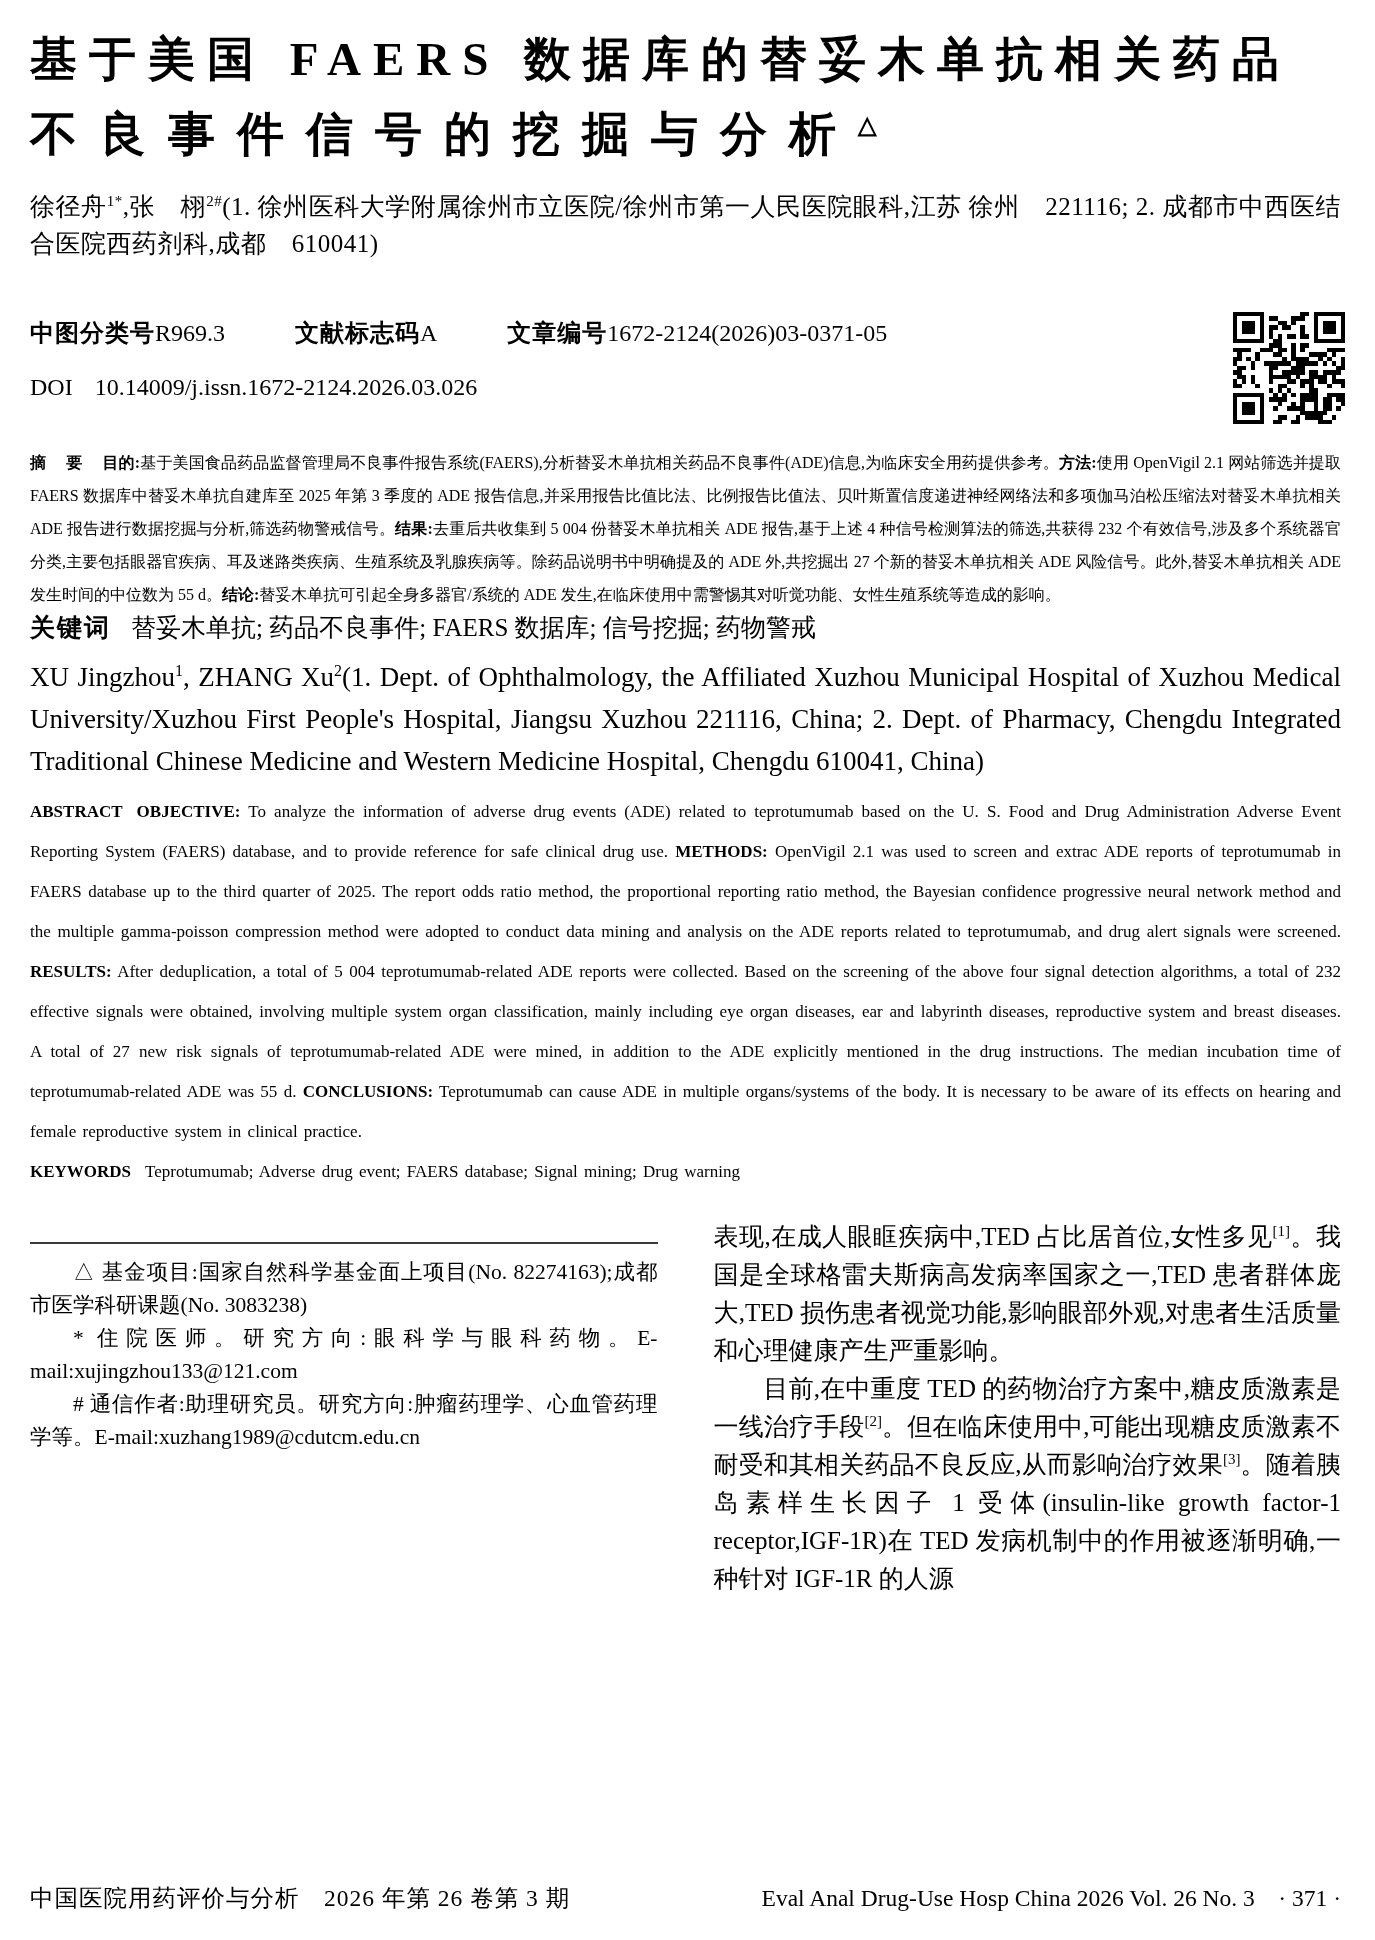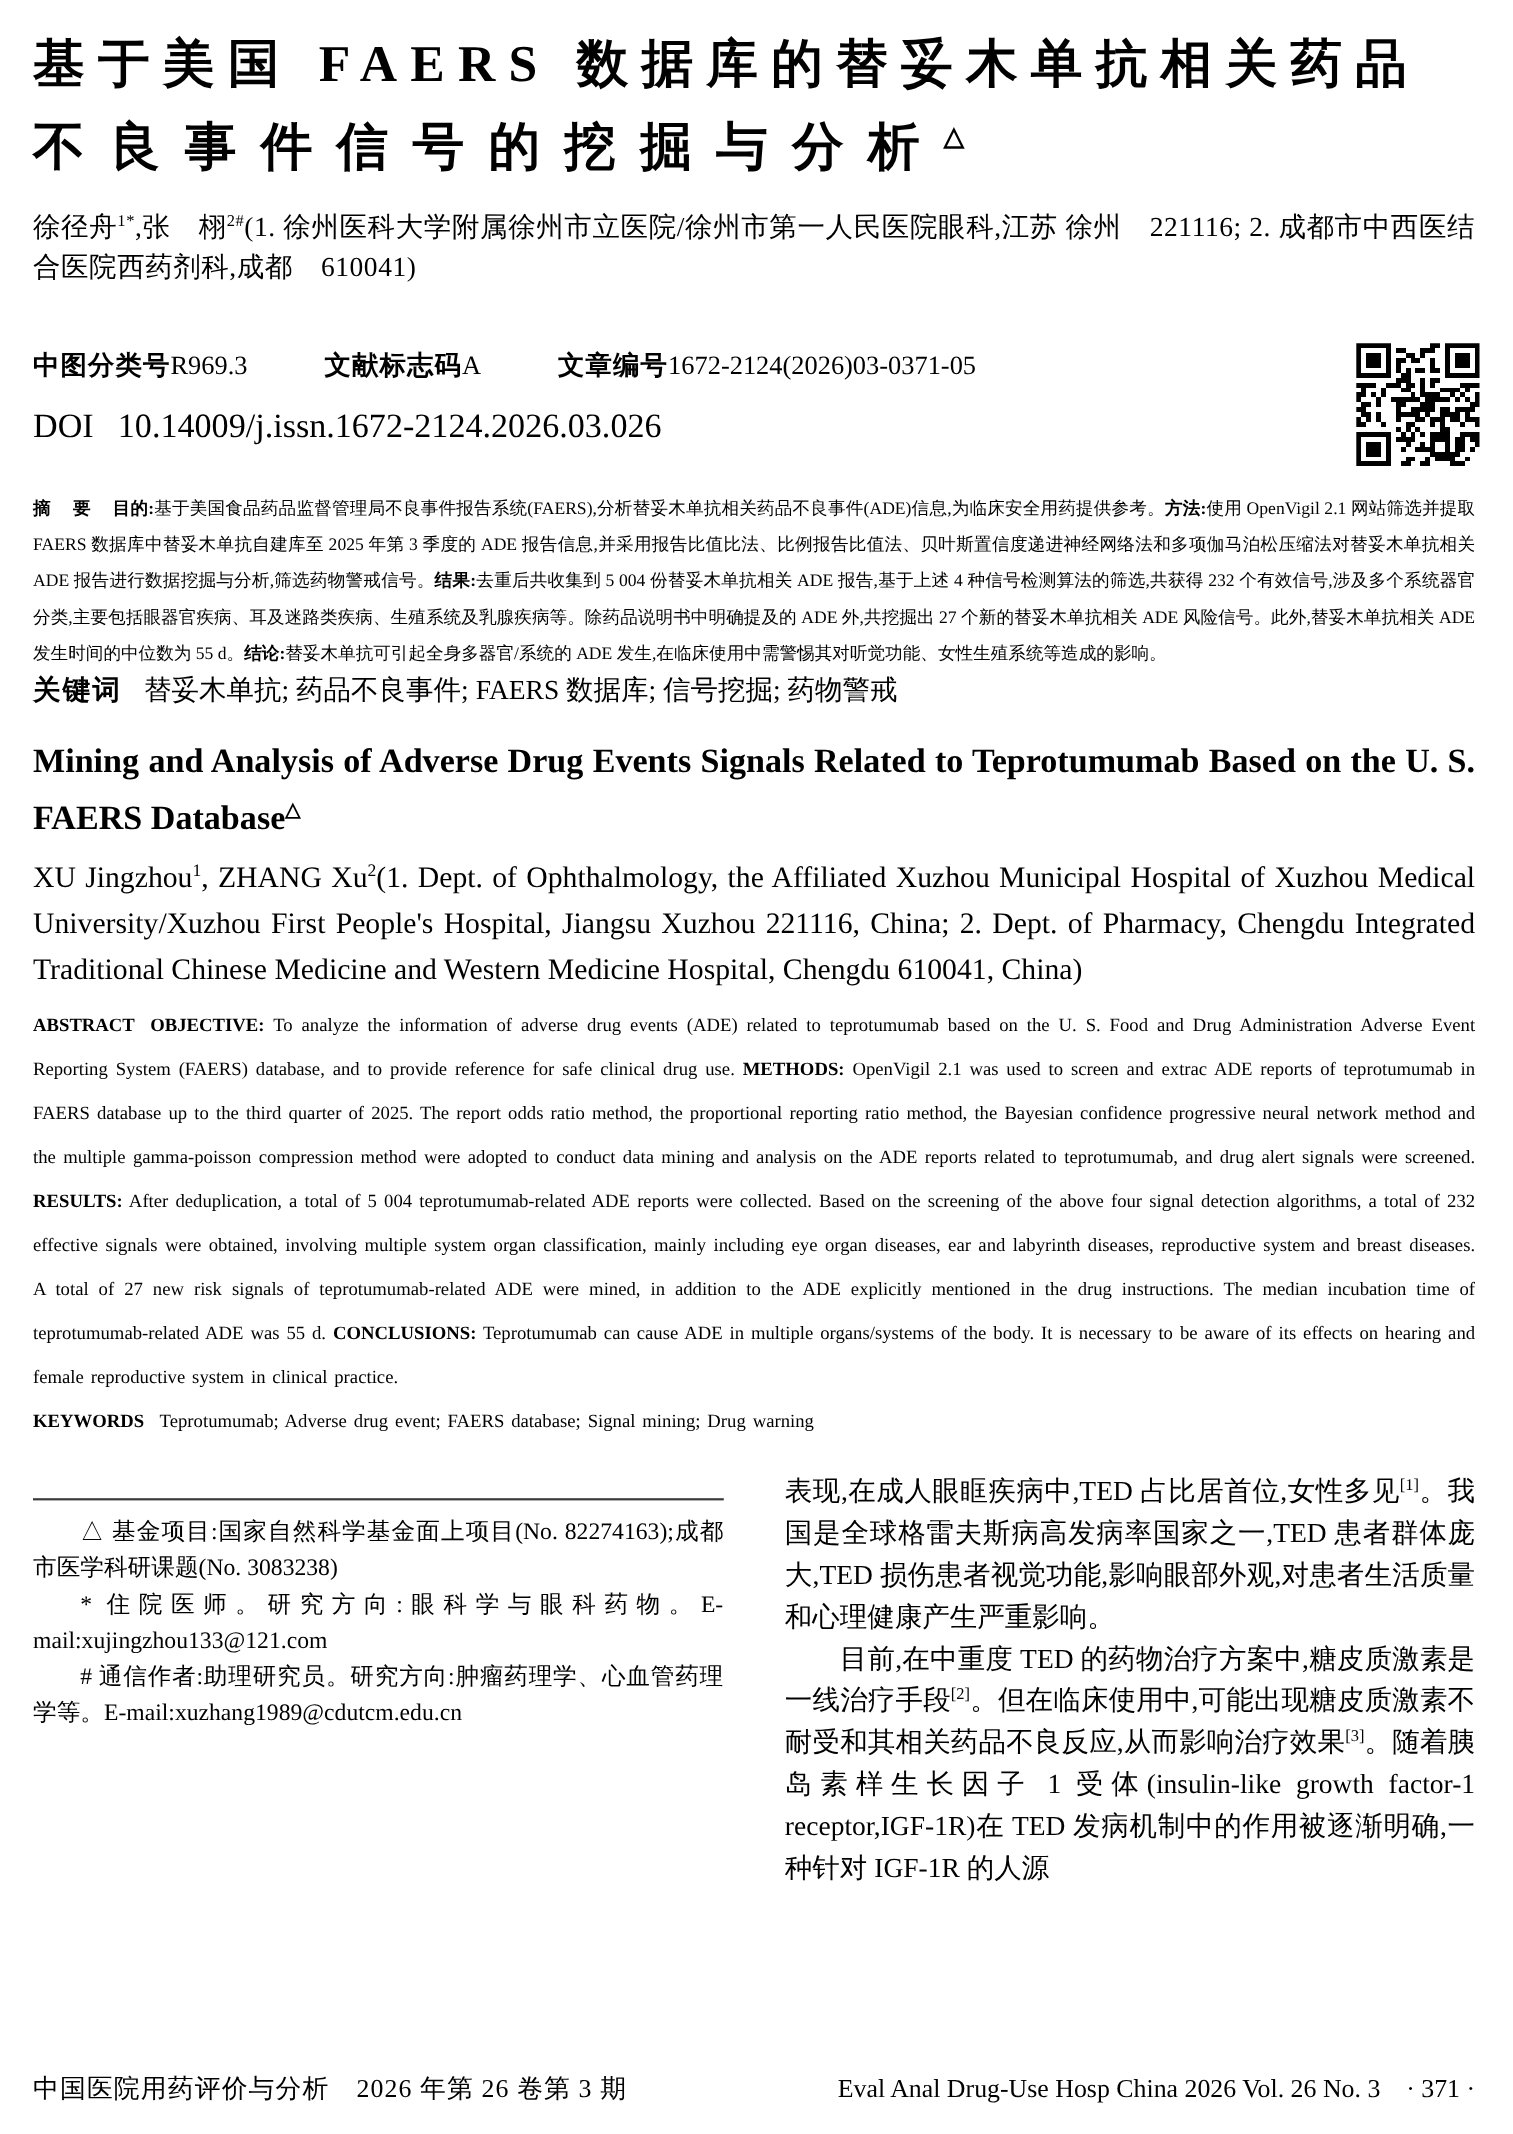--- a/index.html
+++ b/index.html
@@ -19,21 +19,21 @@
   .title-cn sup{font-size:24px;letter-spacing:0;}
   
   .authors-cn{margin:16px 0 0 0;font-size:25px;line-height:37px;text-align:justify;letter-spacing:0.5px;}
   .authors-cn sup{font-size:15px;}
   
   .meta{position:relative;margin-top:56px;padding-right:140px;}
   .meta-row{font-size:24px;line-height:30px;white-space:nowrap;}
   .meta-row .lbl{font-weight:700;font-family:"Liberation Sans", sans-serif;letter-spacing:1px;}
   .meta-row .val{}
   .meta-row .grp{margin-right:64px;}
-  .doi-row{margin-top:24px;font-size:31px;line-height:30px;}
+  .doi-row{margin-top:24px;font-size:24px;line-height:30px;}
   .doi-row .val{margin-left:22px;}
   .qr{position:absolute;right:-4px;top:-6px;width:112px;height:112px;}
   
   .abstract-cn{margin:44px 0 0 0;font-size:16px;line-height:33px;text-align:justify;}
   .abstract-cn .hd{font-weight:700;font-family:"Liberation Sans", sans-serif;padding-right:18px;letter-spacing:2px;}
   .abstract-cn b{font-weight:700;}
   .kw-cn{margin:0;font-size:25px;line-height:33px;text-align:justify;}
   .kw-cn .hd{font-weight:700;font-family:"Liberation Sans", sans-serif;padding-right:20px;letter-spacing:2px;}
   
   .title-en{margin:26px 0 0 0;font-size:31px;font-weight:700;line-height:44px;text-align:justify;}
@@ -306,23 +306,20 @@
     </div>
   </div>
 
   <p class="abstract-cn">
     <span class="hd">摘　要</span><b>目的:</b><span>基于美国食品药品监督管理局不良事件报告系统(FAERS),分析替妥木单抗相关药品不良事件(ADE)信息,为临床安全用药提供参考。</span><b>方法:</b><span>使用 OpenVigil 2.1 网站筛选并提取 FAERS 数据库中替妥木单抗自建库至 2025 年第 3 季度的 ADE 报告信息,并采用报告比值比法、比例报告比值法、贝叶斯置信度递进神经网络法和多项伽马泊松压缩法对替妥木单抗相关 ADE 报告进行数据挖掘与分析,筛选药物警戒信号。</span><b>结果:</b><span>去重后共收集到 5 004 份替妥木单抗相关 ADE 报告,基于上述 4 种信号检测算法的筛选,共获得 232 个有效信号,涉及多个系统器官分类,主要包括眼器官疾病、耳及迷路类疾病、生殖系统及乳腺疾病等。除药品说明书中明确提及的 ADE 外,共挖掘出 27 个新的替妥木单抗相关 ADE 风险信号。此外,替妥木单抗相关 ADE 发生时间的中位数为 55 d。</span><b>结论:</b><span>替妥木单抗可引起全身多器官/系统的 ADE 发生,在临床使用中需警惕其对听觉功能、女性生殖系统等造成的影响。</span>
   </p>
   <p class="kw-cn">
     <span class="hd">关键词</span><span>替妥木单抗; 药品不良事件; FAERS 数据库; 信号挖掘; 药物警戒</span>
   </p>
 
-  <p class="title-en">
-    <span>Mining and Analysis of Adverse Drug Events Signals Related to Teprotumumab Based on the U. S.  FAERS Database</span><sup>△</sup>
-  </p>
 
   <p class="authors-en">
     <span>XU Jingzhou</span><sup>1</sup><span>, ZHANG Xu</span><sup>2</sup><span>(1. Dept.  of Ophthalmology, the Affiliated Xuzhou Municipal Hospital of Xuzhou Medical University/Xuzhou First People's Hospital, Jiangsu Xuzhou 221116, China; 2. Dept. of Pharmacy, Chengdu Integrated Traditional Chinese Medicine and Western Medicine Hospital, Chengdu 610041, China)</span>
   </p>
 
   <p class="abstract-en">
     <span class="hd">ABSTRACT</span><b>OBJECTIVE:</b> <span>To analyze the information of adverse drug events (ADE) related to teprotumumab based on the U. S. Food and Drug Administration Adverse Event Reporting System (FAERS) database, and to provide reference for safe clinical drug use.</span> <b>METHODS:</b> <span>OpenVigil 2.1 was used to screen and extrac ADE reports of teprotumumab in FAERS database up to the third quarter of 2025. The report odds ratio method, the proportional reporting ratio method, the Bayesian confidence progressive neural network method and the multiple gamma-poisson compression method were adopted to conduct data mining and analysis on the ADE reports related to teprotumumab, and drug alert signals were screened.</span> <b>RESULTS:</b> <span>After deduplication, a total of 5 004 teprotumumab-related ADE reports were collected. Based on the screening of the above four signal detection algorithms, a total of 232 effective signals were obtained, involving multiple system organ classification, mainly including eye organ diseases, ear and labyrinth diseases, reproductive system and breast diseases. A total of 27 new risk signals of teprotumumab-related ADE were mined, in addition to the ADE explicitly mentioned in the drug instructions. The median incubation time of teprotumumab-related ADE was 55 d.</span> <b>CONCLUSIONS:</b> <span>Teprotumumab can cause ADE in multiple organs/systems of the body. It is necessary to be aware of its effects on hearing and female reproductive system in clinical practice.</span>
   </p>
   <p class="abstract-en" style="margin-top:0;">
     <span class="hd">KEYWORDS</span><span>Teprotumumab; Adverse drug event; FAERS database; Signal mining; Drug warning</span>

